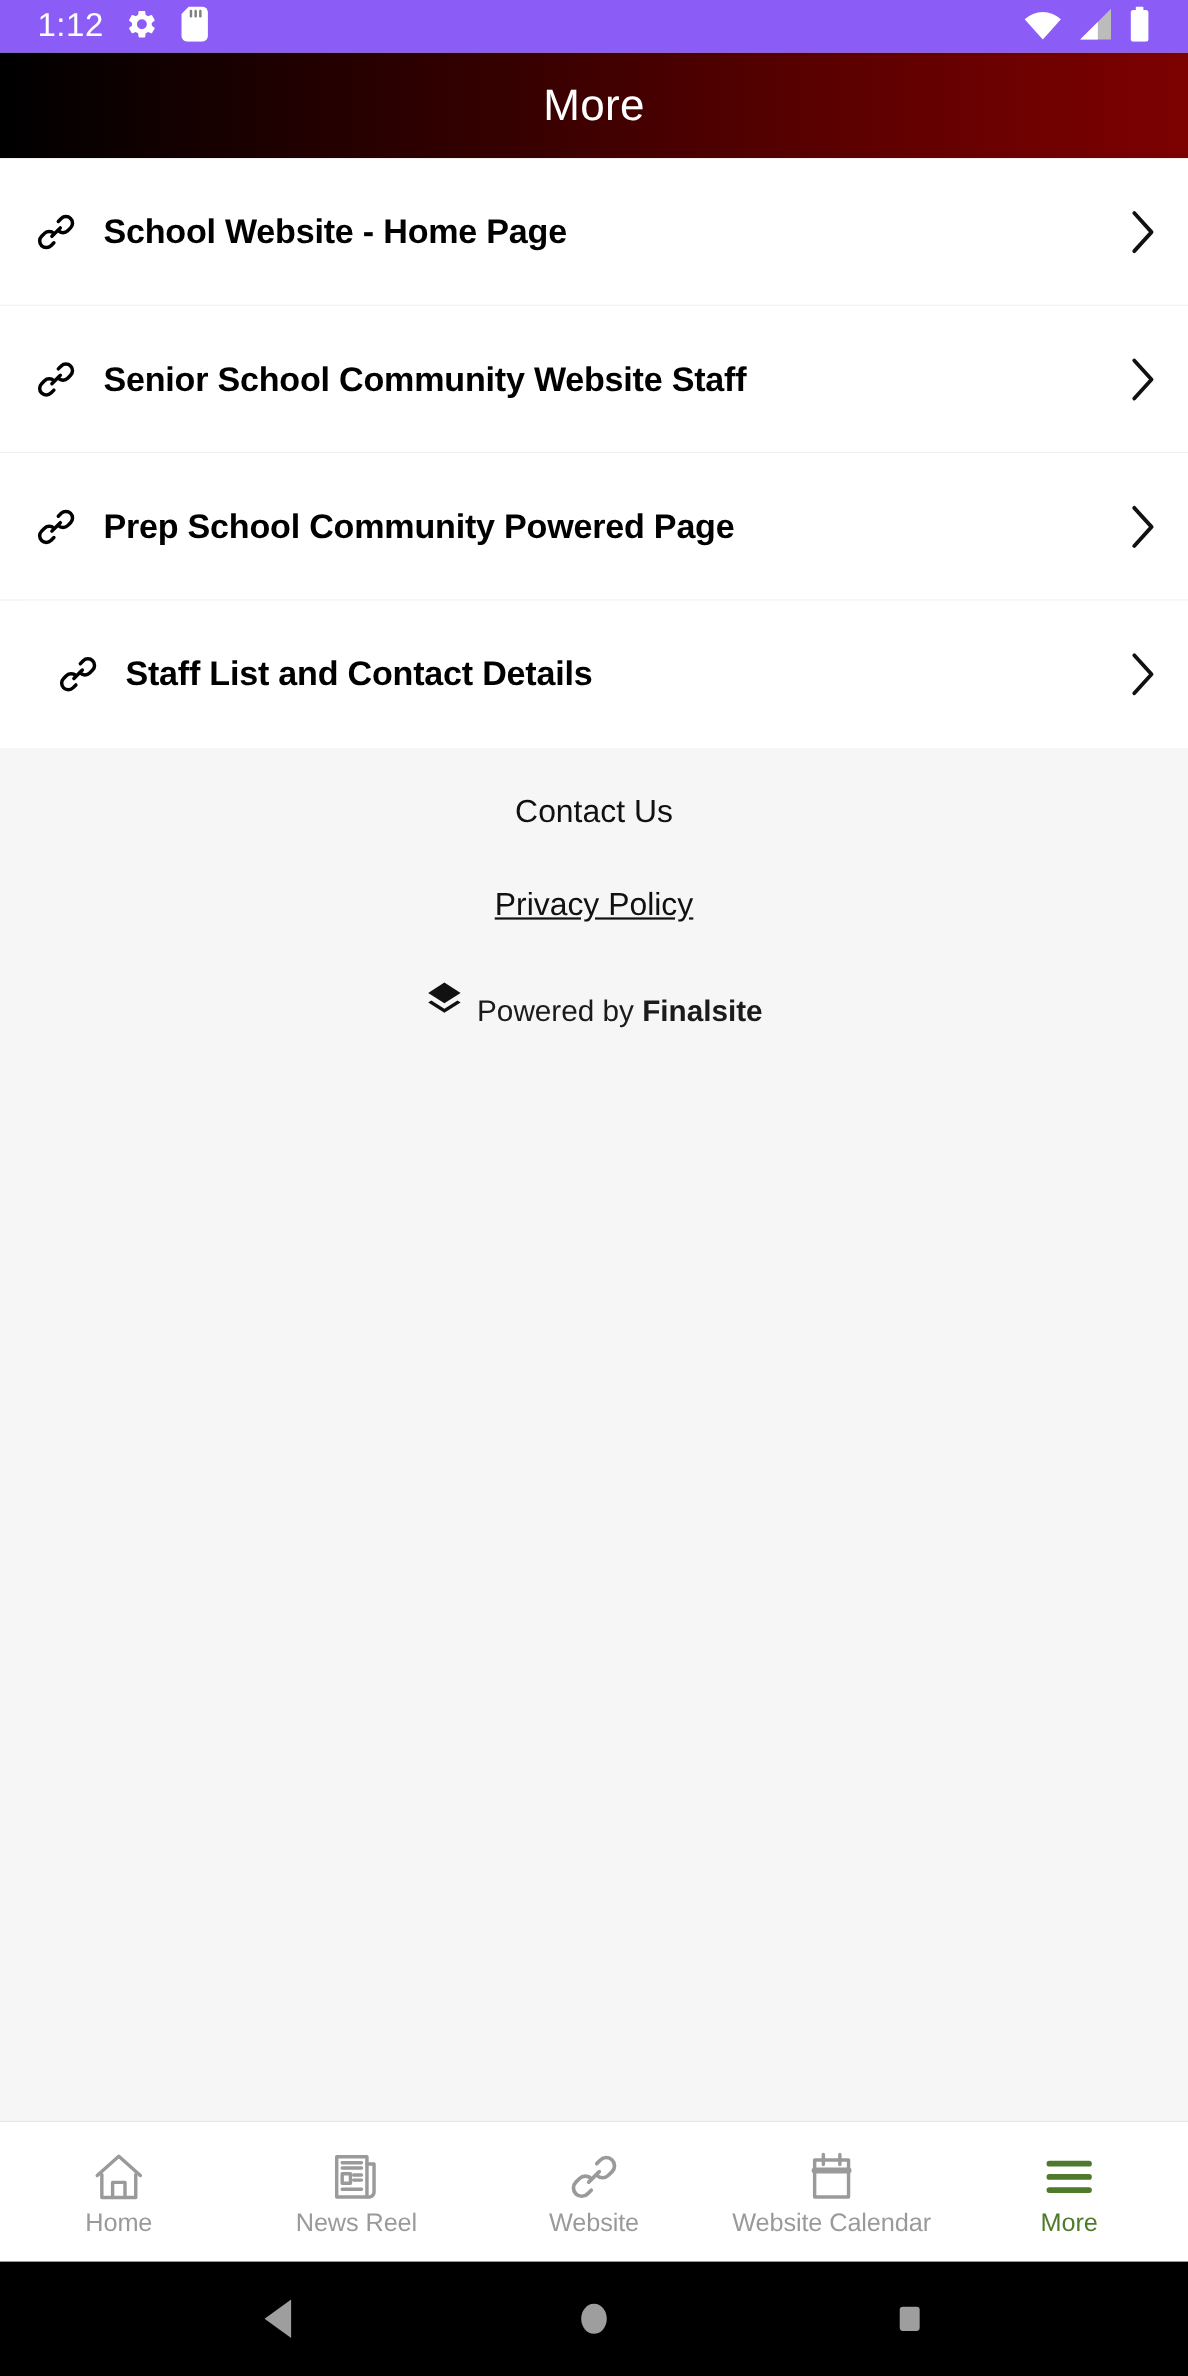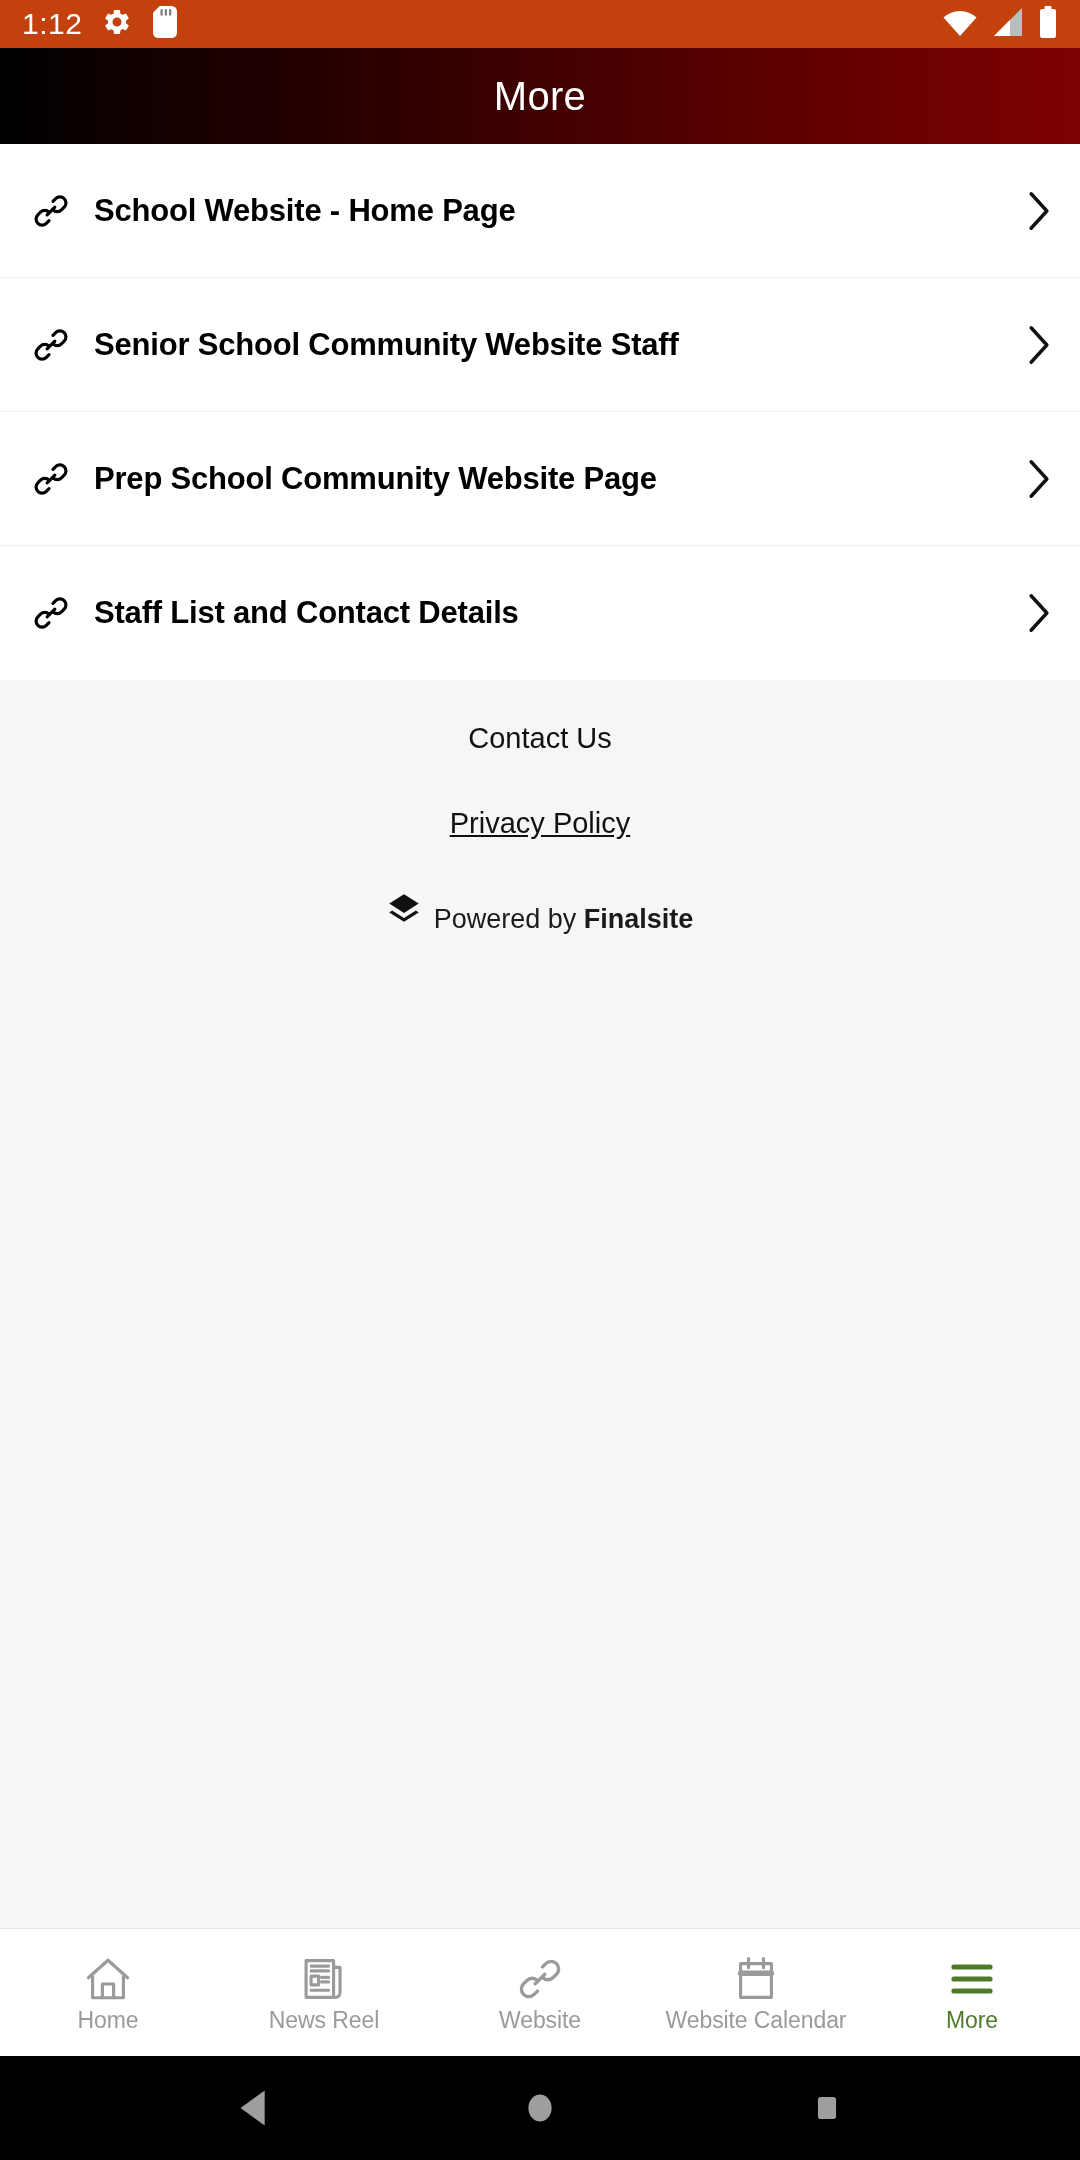--- a/index.html
+++ b/index.html
@@ -6,22 +6,22 @@
   html, body {
     width:1080px; height:2160px;
     font-family:"Liberation Sans", sans-serif;
     background:#ffffff;
     overflow:hidden;
   }
   #screen { position:relative; width:1080px; height:2160px; display:flex; flex-direction:column; }
 
   
   .statusbar {
-    height:48px; background:#c2410c; color:#ffffff;
-    display:flex; align-items:center; padding:0 22px;
+    height:48px; background:#8b5cf6; color:#ffffff;
+    display:flex; align-items:center; padding:0 34px;
     flex:0 0 48px;
   }
   .sb-time { font-size:30px; letter-spacing:.5px; line-height:1; }
   .sb-left { display:flex; align-items:center; gap:20px; }
   .sb-right { margin-left:auto; display:flex; align-items:center; gap:14px; }
   .sb-icon { display:block; }
 
   
   .appbar {
     flex:0 0 96px; height:96px;
@@ -30,21 +30,21 @@
   }
   .appbar-title { color:#ffffff; font-size:40px; font-weight:400; letter-spacing:.3px; }
 
   
   .list { background:#ffffff; flex:0 0 auto; }
   .list-row {
     height:134px; display:flex; align-items:center;
     padding:0 26px 0 28px; background:#ffffff;
     border-bottom:1px solid #efefef; position:relative;
   }
-  .list-row:last-child { border-bottom:none; }
+  .list-row:last-child { border-bottom:none;margin-left:20px; }
   .row-icon { flex:0 0 46px; display:flex; align-items:center; justify-content:center; }
   .row-label {
     flex:1 1 auto; font-size:31px; font-weight:700; color:#000000;
     padding-left:20px; letter-spacing:-.2px; white-space:nowrap;
   }
   .row-chevron { flex:0 0 40px; display:flex; align-items:center; justify-content:flex-end; }
 
   
   .footer-panel {
     flex:1 1 auto; background:#f6f6f6;
@@ -166,21 +166,21 @@
     </div>
 
     <div class="list-row">
       <span class="row-icon">
         <svg width="40" height="40" viewBox="0 0 24 24" fill="none" stroke="#000000" stroke-width="1.9" stroke-linecap="round">
           <path d="M9.7 14.3 14.3 9.7"></path>
           <path d="M13.2 6.2l1.6-1.6a3.6 3.6 0 0 1 5.1 5.1l-1.6 1.6a3.6 3.6 0 0 1-5.1 0"></path>
           <path d="M10.8 17.8l-1.6 1.6a3.6 3.6 0 0 1-5.1-5.1l1.6-1.6a3.6 3.6 0 0 1 5.1 0"></path>
         </svg>
       </span>
-      <span class="row-label">Prep School Community Website Page</span>
+      <span class="row-label">Prep School Community Powered Page</span>
       <span class="row-chevron">
         <svg width="30" height="44" viewBox="0 0 16 28" fill="none" stroke="#111111" stroke-width="2.2" stroke-linecap="round" stroke-linejoin="round">
           <path d="M3 3 13 14 3 25"></path>
         </svg>
       </span>
     </div>
 
 
     <div class="list-row">
       <span class="row-icon">

